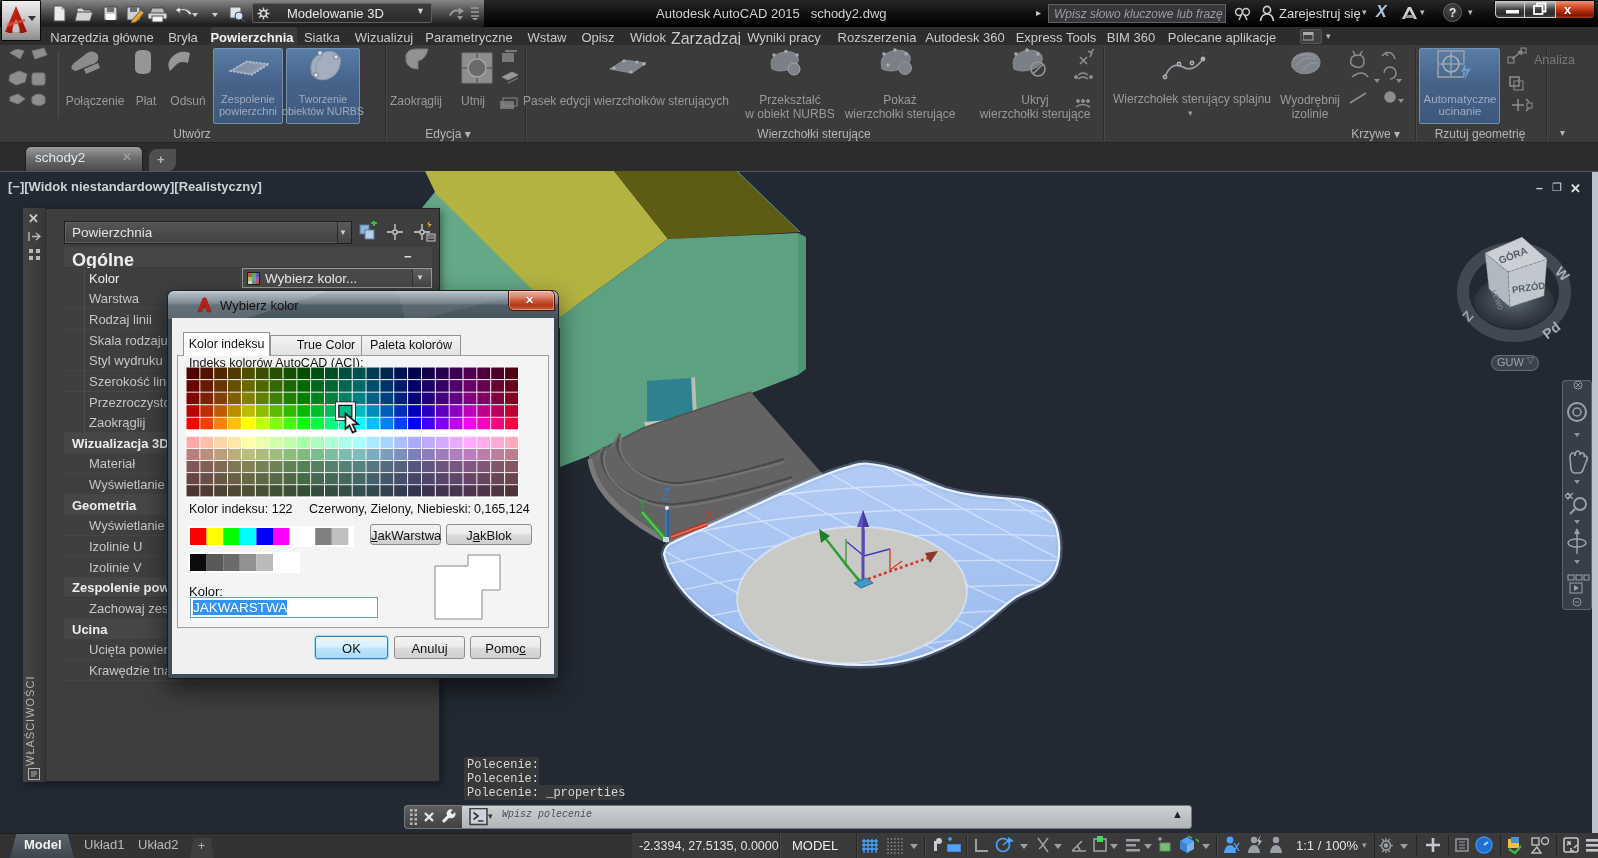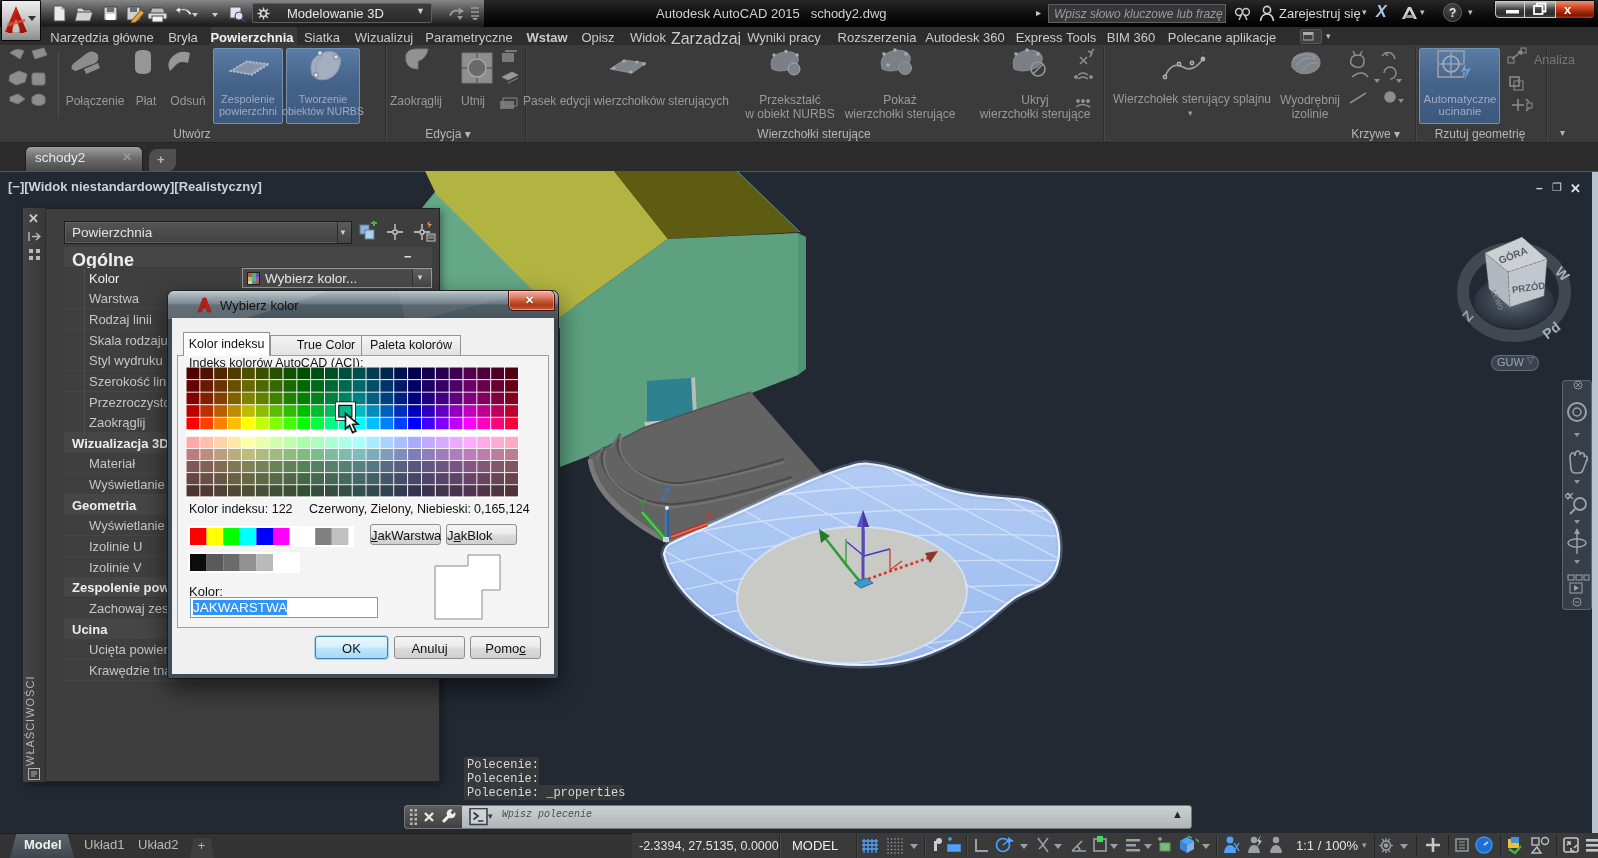--- a/index.html
+++ b/index.html
@@ -302,21 +302,21 @@
 </svg>
 
 <div class="ab" style="left:0;top:27px;width:1598px;height:18px;background:#2d2d2d"></div>
 <div class="ab" style="left:211px;top:27px;width:86px;height:18px;background:#3b3b3b"></div>
 <div class="tx" style="left:102px;top:30px;width:200px;margin-left:-100px;text-align:center;font-size:13px;color:#c9c9c9;font-weight:normal">Narzędzia główne</div>
 <div class="tx" style="left:183px;top:30px;width:200px;margin-left:-100px;text-align:center;font-size:13px;color:#c9c9c9;font-weight:normal">Bryła</div>
 <div class="tx" style="left:252px;top:30px;width:200px;margin-left:-100px;text-align:center;font-size:13px;color:#f2f2f2;font-weight:bold">Powierzchnia</div>
 <div class="tx" style="left:322px;top:30px;width:200px;margin-left:-100px;text-align:center;font-size:13px;color:#c9c9c9;font-weight:normal">Siatka</div>
 <div class="tx" style="left:384px;top:30px;width:200px;margin-left:-100px;text-align:center;font-size:13px;color:#c9c9c9;font-weight:normal">Wizualizuj</div>
 <div class="tx" style="left:469px;top:30px;width:200px;margin-left:-100px;text-align:center;font-size:13px;color:#c9c9c9;font-weight:normal">Parametryczne</div>
-<div class="tx" style="left:547px;top:30px;width:200px;margin-left:-100px;text-align:center;font-size:13px;color:#c9c9c9;font-weight:bold">Wstaw</div>
+<div class="tx" style="left:547px;top:30px;width:200px;margin-left:-100px;text-align:center;font-size:13px;color:#c9c9c9;font-weight:normal">Wstaw</div>
 <div class="tx" style="left:598px;top:30px;width:200px;margin-left:-100px;text-align:center;font-size:13px;color:#c9c9c9;font-weight:normal">Opisz</div>
 <div class="tx" style="left:648px;top:30px;width:200px;margin-left:-100px;text-align:center;font-size:13px;color:#c9c9c9;font-weight:normal">Widok</div>
 <div class="tx" style="left:706px;top:30px;width:200px;margin-left:-100px;text-align:center;font-size:16px;color:#c9c9c9;font-weight:normal">Zarządzaj</div>
 <div class="tx" style="left:784px;top:30px;width:200px;margin-left:-100px;text-align:center;font-size:13px;color:#c9c9c9;font-weight:normal">Wyniki pracy</div>
 <div class="tx" style="left:877px;top:30px;width:200px;margin-left:-100px;text-align:center;font-size:13px;color:#c9c9c9;font-weight:normal">Rozszerzenia</div>
 <div class="tx" style="left:965px;top:30px;width:200px;margin-left:-100px;text-align:center;font-size:13px;color:#c9c9c9;font-weight:normal">Autodesk 360</div>
 <div class="tx" style="left:1056px;top:30px;width:200px;margin-left:-100px;text-align:center;font-size:13px;color:#c9c9c9;font-weight:normal">Express Tools</div>
 <div class="tx" style="left:1131px;top:30px;width:200px;margin-left:-100px;text-align:center;font-size:13px;color:#c9c9c9;font-weight:normal">BIM 360</div>
 <div class="tx" style="left:1222px;top:30px;width:200px;margin-left:-100px;text-align:center;font-size:13px;color:#c9c9c9;font-weight:normal">Polecane aplikacje</div>
 <div class="ab" style="left:1300px;top:29px;width:22px;height:15px;background:#3f3f3f;border:1px solid #555;border-radius:2px"></div>
@@ -1063,21 +1063,21 @@
 <div class="ab" style="left:188px;top:552px;width:112px;height:21px;background:#fff;z-index:54"></div>
 <svg class="ab" style="left:190px;top:554px;z-index:55" width="100" height="17" viewBox="0 0 100 17">
     <rect x="0.0" y="0" width="16.6" height="17" fill="#0c0c0c"></rect>
     <rect x="16.6" y="0" width="16.6" height="17" fill="#595959"></rect>
     <rect x="33.2" y="0" width="16.6" height="17" fill="#6b6b6b"></rect>
     <rect x="49.8" y="0" width="16.6" height="17" fill="#919191"></rect>
     <rect x="66.4" y="0" width="16.6" height="17" fill="#bababa"></rect>
     <rect x="83.0" y="0" width="16.6" height="17" fill="#ffffff"></rect>
   </svg>
 <div class="ab" style="left:370px;top:524px;width:71px;height:21px;background:linear-gradient(#f4f4f4,#ebebeb 48%,#dcdcdc 52%,#cfcfcf);border:1px solid #8e8e8e;border-radius:3px;z-index:54;text-align:center;font-size:13px;color:#111;padding-top:3px"><span style="text-decoration:underline">J</span>akWarstwa</div>
-<div class="ab" style="left:446px;top:524px;width:71px;height:21px;background:linear-gradient(#f4f4f4,#ebebeb 48%,#dcdcdc 52%,#cfcfcf);border:1px solid #8e8e8e;border-radius:3px;z-index:54;text-align:left;font-size:13px;color:#111;padding-top:3px">J<span style="text-decoration:underline">a</span>kBlok</div>
+<div class="ab" style="left:446px;top:524px;width:86px;height:21px;background:linear-gradient(#f4f4f4,#ebebeb 48%,#dcdcdc 52%,#cfcfcf);border:1px solid #8e8e8e;border-radius:3px;z-index:54;text-align:center;font-size:13px;color:#111;padding-top:3px">J<span style="text-decoration:underline">a</span>kBlok</div>
 <svg class="ab" style="left:430px;top:550px;z-index:54" width="75" height="74" viewBox="0 0 75 74">
 <path d="M5,16 L38,16 L38,5 L70,5 L70,40 L52,40 L52,69 L5,69 Z" fill="#fff" stroke="#8a8a8a" stroke-width="1"></path>
 </svg>
 <div class="tx" style="left:189px;top:584px;font-size:13px;color:#111;z-index:54">Kolor:</div>
 <div class="ab" style="left:190px;top:597px;width:188px;height:21px;background:#fff;border:1px solid #6aa0c8;z-index:54"></div>
 <div class="tx" style="left:193px;top:600px;font-size:13.5px;color:#fff;background:#3194f8;z-index:55">JAKWARSTWA</div>
 <div class="ab" style="left:315px;top:636px;width:73px;height:23px;background:linear-gradient(#eaf6fd,#d9f0fc 48%,#bee6fd 52%,#a7d9f5);border:1px solid #3c7fb1;border-radius:3px;box-shadow:0 0 0 1px #a8d8f0;z-index:54;text-align:center;padding-top:4px;font-size:13px;color:#111">OK</div>
 <div class="ab" style="left:394px;top:636px;width:71px;height:23px;background:linear-gradient(#f4f4f4,#ebebeb 48%,#dcdcdc 52%,#cfcfcf);border:1px solid #8e8e8e;border-radius:3px;z-index:54;text-align:center;font-size:13px;color:#111;padding-top:4px">Anuluj</div>
 <div class="ab" style="left:470px;top:636px;width:71px;height:23px;background:linear-gradient(#f4f4f4,#ebebeb 48%,#dcdcdc 52%,#cfcfcf);border:1px solid #8e8e8e;border-radius:3px;z-index:54;text-align:center;font-size:13px;color:#111;padding-top:4px">Pomo<span style="text-decoration:underline">c</span></div>
 </body></html>

